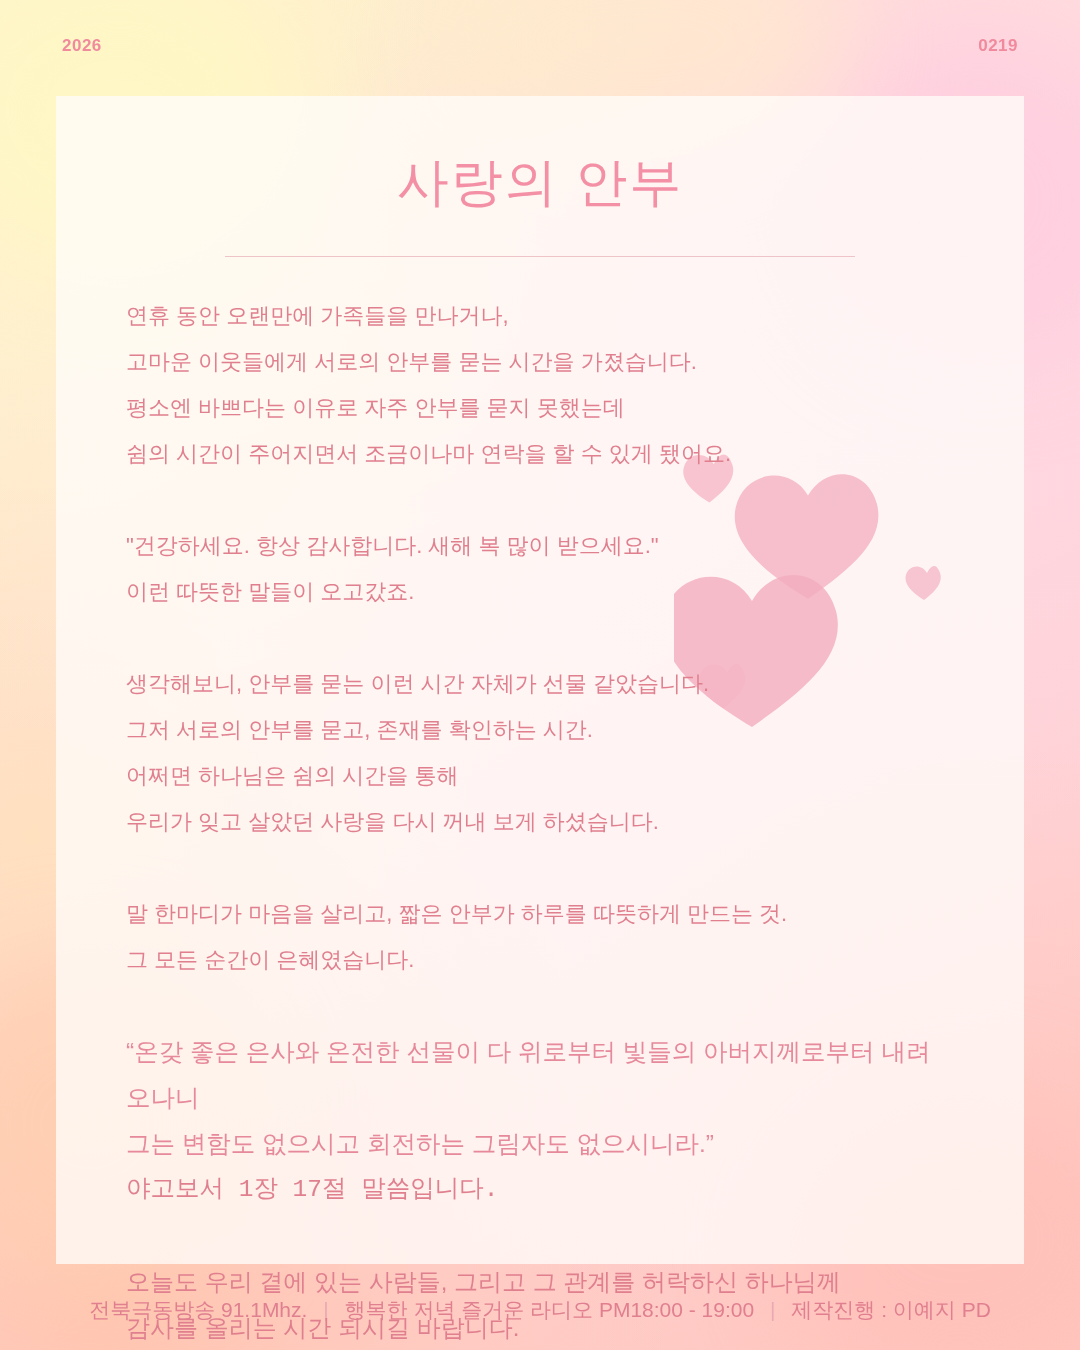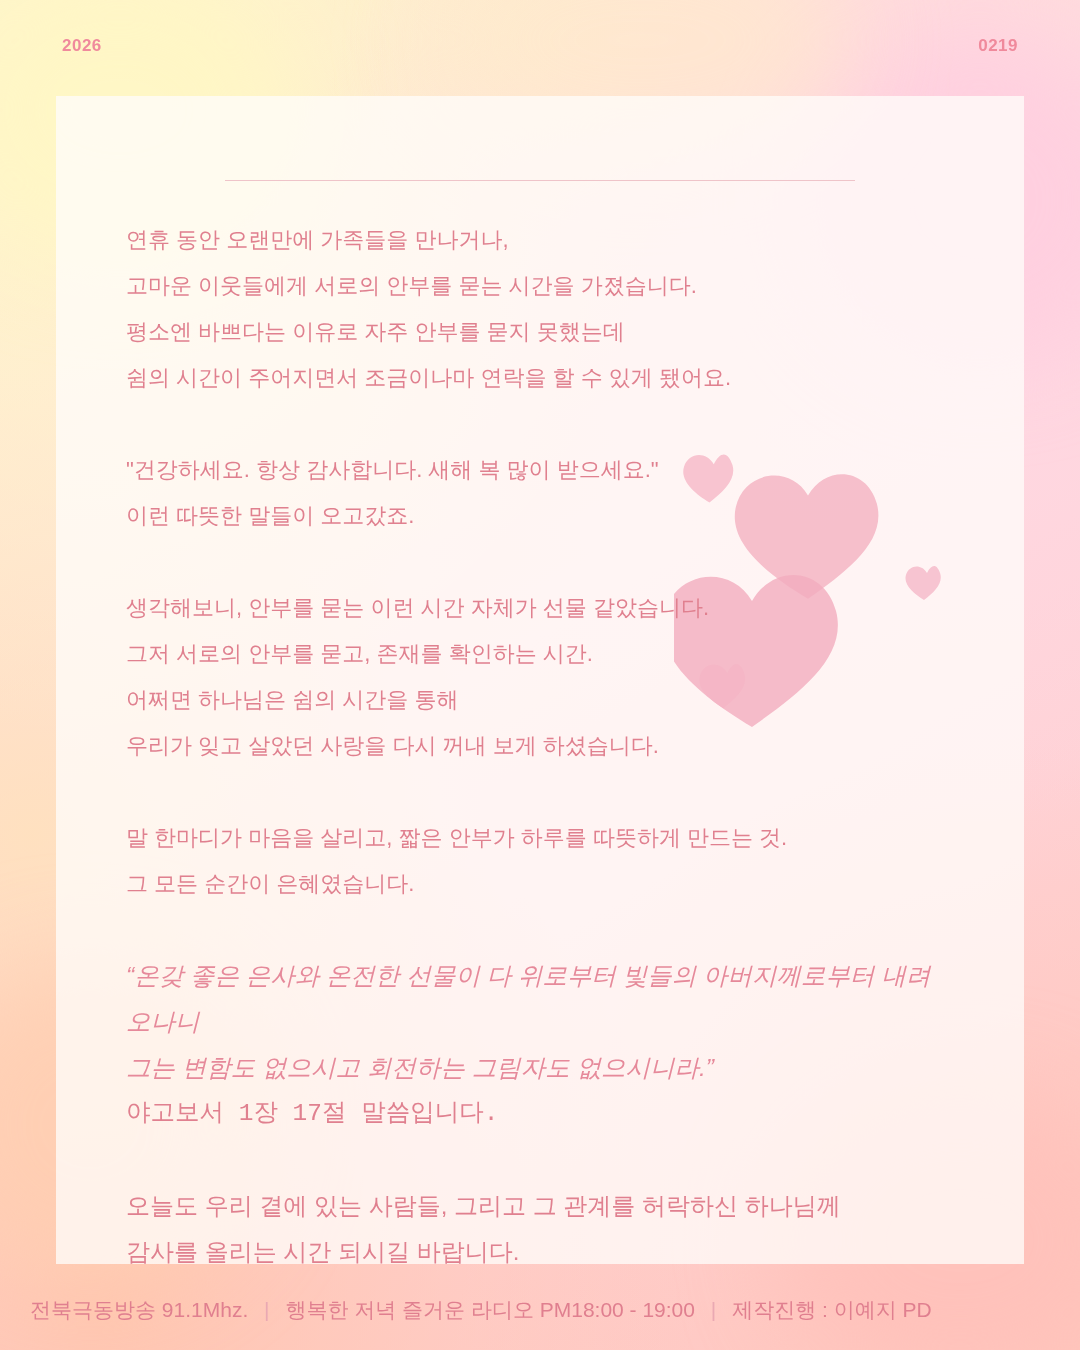--- a/index.html
+++ b/index.html
@@ -86,21 +86,20 @@
     white-space: pre-wrap;
     position: relative;
     z-index: 3;
   }
 
   .verse {
     margin-top: 46px;
     font-size: 24.5px;
     line-height: 46px;
     color: #e6899a;
-    font-style: italic;
     white-space: pre-wrap;
     position: relative;
     z-index: 3;
   }
 
   .verse-ref {
     margin-top: 0;
     font-size: 24.5px;
     line-height: 46px;
     color: #e0808f;
@@ -128,44 +127,44 @@
     height: 330px;
     z-index: 1;
     pointer-events: none;
   }
 
   .footer {
     position: absolute;
     left: 0;
     right: 0;
     bottom: 26px;
-    text-align: left;
+    text-align: center;
     font-size: 21px;
     color: #e07f8f;
-    margin-left: 28px;
   }
   .footer span { margin: 0 2px; }
   .footer .sep { color: #eaa9b3; margin: 0 8px; }
 </style>
 </head>
 <body>
 
 <div class="page">
 
   <div class="blob blob-1"></div>
   <div class="blob blob-2"></div>
   <div class="blob blob-3"></div>
   <div class="blob blob-4"></div>
   <div class="blob blob-5"></div>
 
   <div class="corner-year">2026</div>
   <div class="corner-date">0219</div>
 
   <div class="card">
 
+    <h1 class="title">사랑의 안부</h1>
     <div class="divider"></div>
 
     <div class="hearts">
       <svg width="330" height="330" viewBox="0 0 330 330" xmlns="http://www.w3.org/2000/svg">
         <g fill="#f7bcca" opacity="0.85">
           <path d="M35 45 c-9 -16 -30 -14 -35 3 c-5 16 12 31 30 42 c17 -13 32 -28 27 -44 c-5 -16 -14 -17 -22 -1 z" transform="translate(10,10) scale(0.85)"></path>
         </g>
         <g fill="#f4b2c2" opacity="0.8">
           <path d="M100 75 c-22 -38 -78 -30 -88 14 c-10 44 38 82 88 112 c48 -34 96 -70 84 -116 c-12 -44 -62 -48 -84 -10 z" transform="translate(52,18) scale(0.82)"></path>
         </g>

